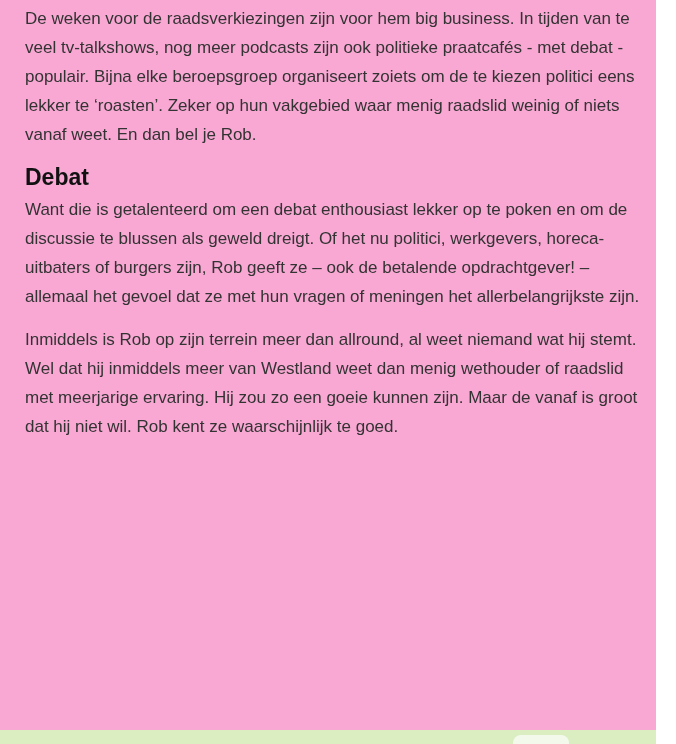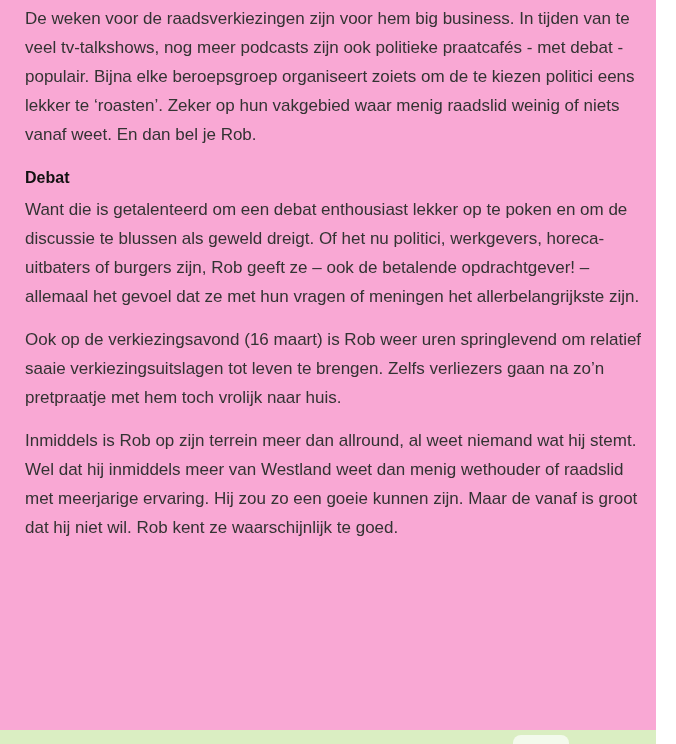--- a/index.html
+++ b/index.html
@@ -23,21 +23,21 @@
     padding-top: 4px;
     color: #333333;
     font-size: 17px;
     line-height: 29px;
     text-align: left;
   }
   .article p {
     margin: 0 0 14px 0;
   }
   .article h3 {
-    font-size: 16px;
+    font-size: 23px;
     line-height: 29px;
     font-weight: 700;
     color: #111111;
     margin: 2px 0 3px 0;
   }
   .bottom-bar {
     position: absolute;
     left: 0;
     top: 730px;
     width: 676px;
@@ -61,21 +61,20 @@
 
   <main class="article">
     <p>De weken voor de raadsverkiezingen zijn voor hem big business. In tijden van te veel tv-talkshows, nog meer podcasts zijn ook politieke praatcafés - met debat - populair. Bijna elke beroepsgroep organiseert zoiets om de te kiezen politici eens lekker te ‘roasten’. Zeker op hun vakgebied waar menig raadslid weinig of niets vanaf weet. En dan bel je Rob.</p>
 
     <h3>Debat</h3>
 
     <p>Want die is getalenteerd om een debat enthousiast lekker op te poken en om de discussie te blussen als geweld dreigt. Of het nu politici, werkgevers, horeca-uitbaters of burgers zijn, Rob geeft ze – ook de betalende opdrachtgever! – allemaal het gevoel dat ze met hun vragen of meningen het allerbelangrijkste zijn.</p>
 
 
 
-    <p>Ook op de verkiezingsavond (16 maart) is Rob weer uren springlevend om relatief saaie verkiezingsuitslagen tot leven te brengen. Zelfs verliezers gaan na zo’n pretpraatje met hem toch vrolijk naar huis.</p>
 
     <p>Inmiddels is Rob op zijn terrein meer dan allround, al weet niemand wat hij stemt. Wel dat hij inmiddels meer van Westland weet dan menig wethouder of raadslid met meerjarige ervaring. Hij zou zo een goeie kunnen zijn. Maar de vanaf is groot dat hij niet wil. Rob kent ze waarschijnlijk te goed.</p>
   </main>
 
   <footer class="bottom-bar">
     <div class="peek-button"></div>
   </footer>
 
 </div>
 

